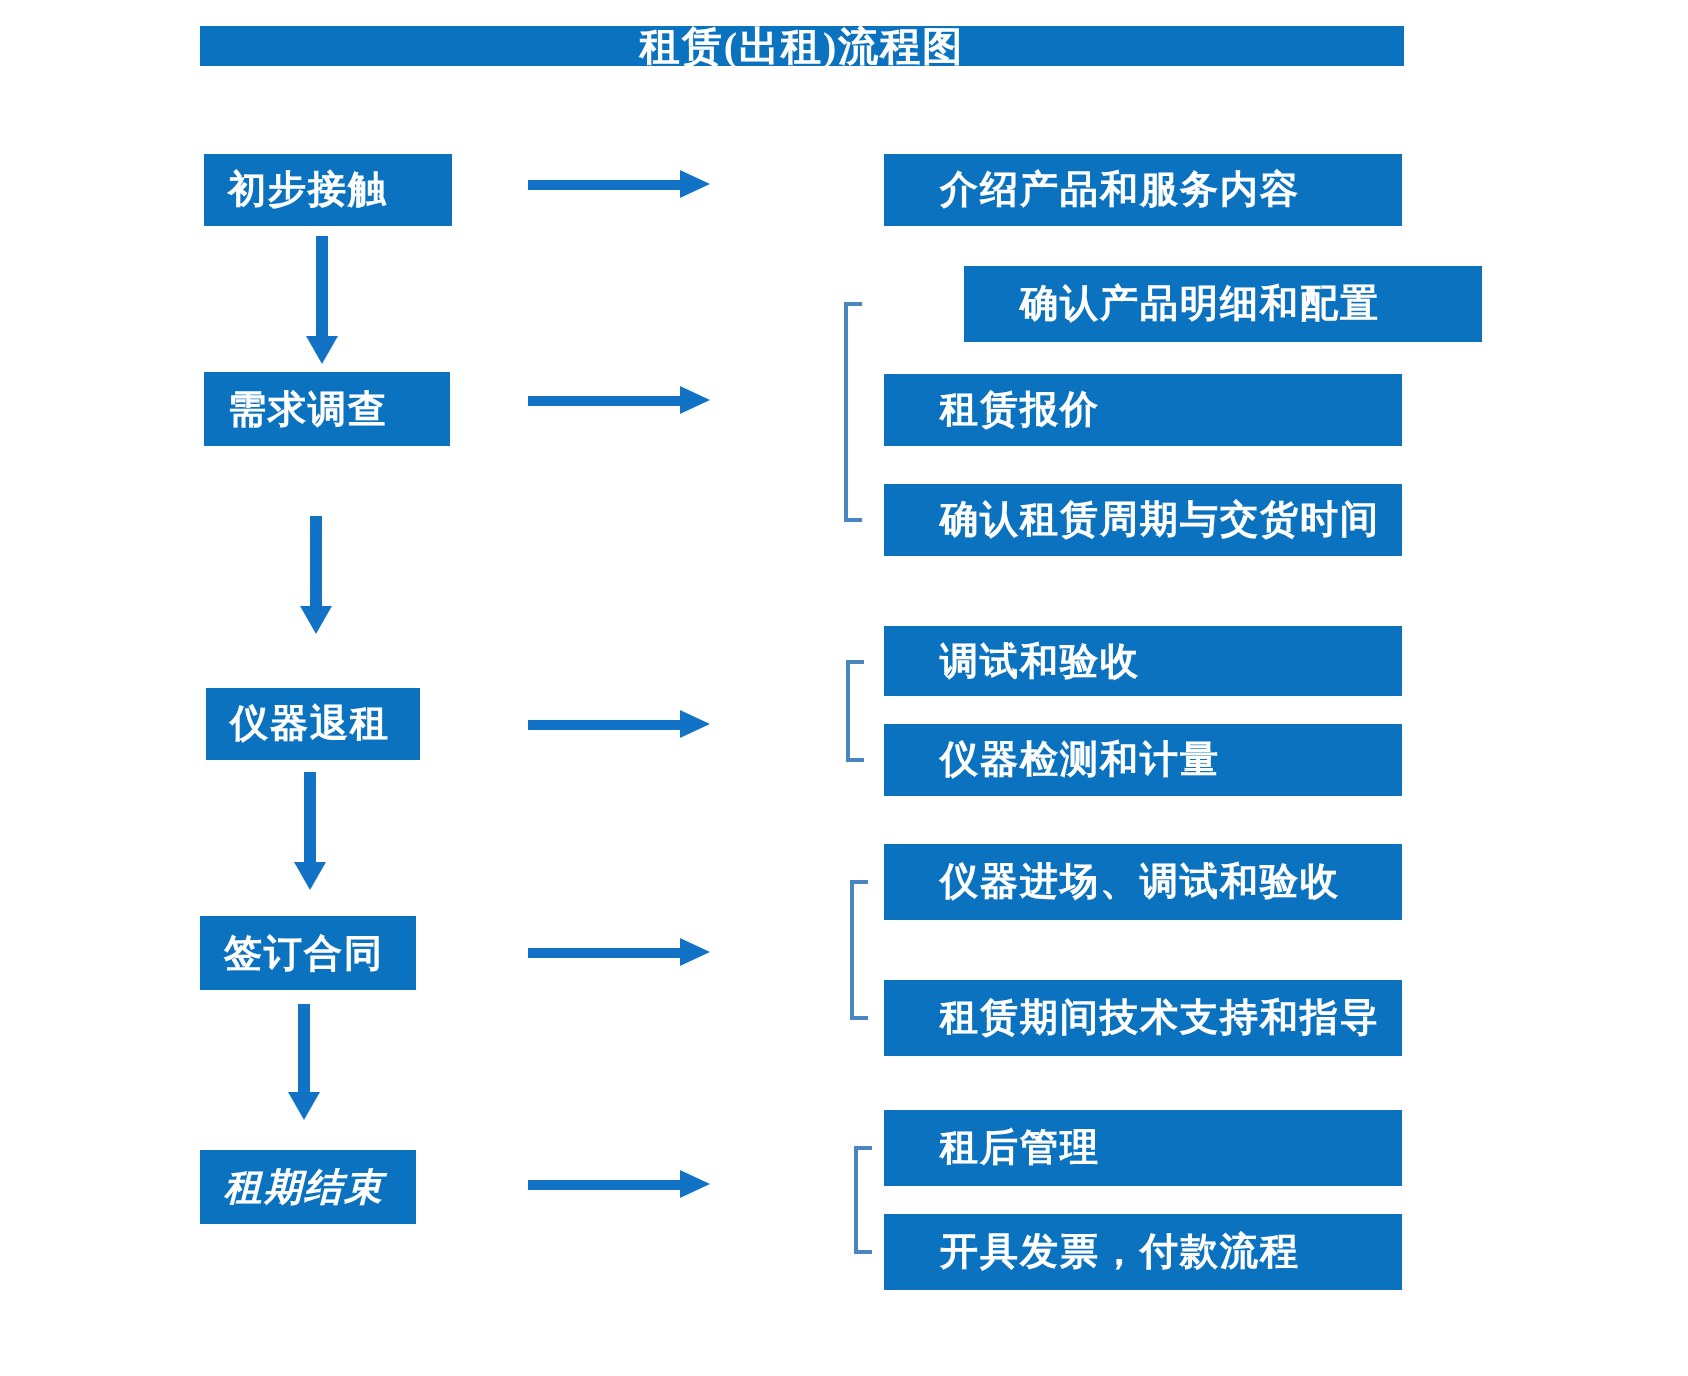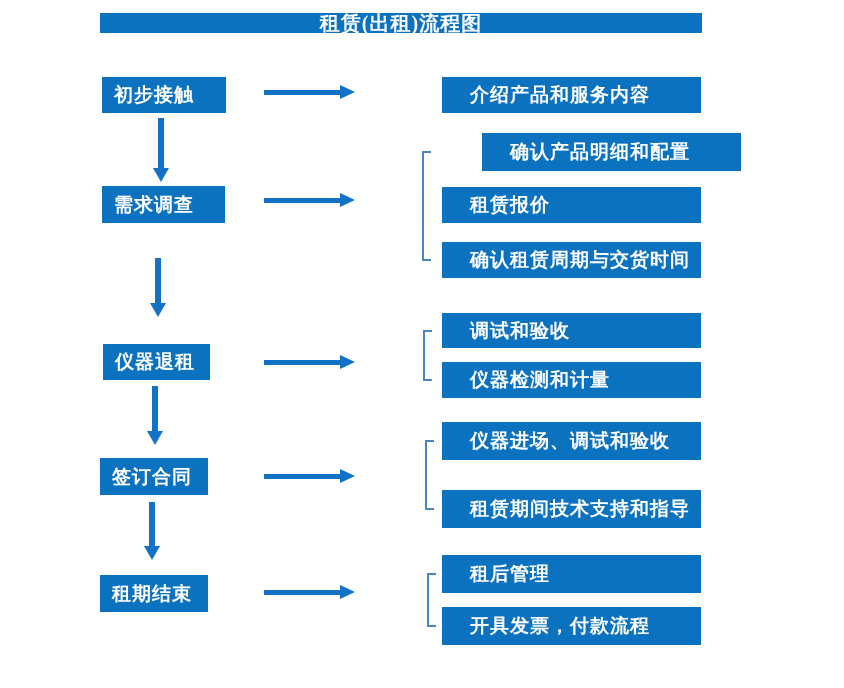--- a/index.html
+++ b/index.html
@@ -81,21 +81,21 @@
     <div class="h-head" style="left: 340px; top: 355px;"></div>
     <div class="box detail-box" style="left: 442px; top: 313px; width: 259px; height: 35px;">调试和验收</div>
     <div class="box detail-box" style="left: 442px; top: 362px; width: 259px; height: 36px;">仪器检测和计量</div>
     <div class="bracket" style="left: 423px; top: 329.5px; height: 51.5px;"></div>
     <div class="box step-box" style="left: 100px; top: 458px; width: 108px; height: 37px;">签订合同</div>
     <div class="h-shaft" style="left: 264px; top: 474px; width: 76px; height: 5px;"></div>
     <div class="h-head" style="left: 340px; top: 469px;"></div>
     <div class="box detail-box" style="left: 442px; top: 422px; width: 259px; height: 38px;">仪器进场、调试和验收</div>
     <div class="box detail-box" style="left: 442px; top: 490px; width: 259px; height: 38px;">租赁期间技术支持和指导</div>
     <div class="bracket" style="left: 425px; top: 440px; height: 70px;"></div>
-    <div class="box step-box" style="left: 100px; top: 575px; width: 108px; height: 37px;">租期结束</div>
+    <div class="box step-box" style="left: 100px; top: 575px; width: 108px; height: 37px; font-style: italic;">租期结束</div>
     <div class="h-shaft" style="left: 264px; top: 590px; width: 76px; height: 5px;"></div>
     <div class="h-head" style="left: 340px; top: 585px;"></div>
     <div class="box detail-box" style="left: 442px; top: 555px; width: 259px; height: 38px;">租后管理</div>
     <div class="box detail-box" style="left: 442px; top: 607px; width: 259px; height: 38px;">开具发票，付款流程</div>
     <div class="bracket" style="left: 427px; top: 573px; height: 54px;"></div>
     <div class="v-shaft" style="left: 158px; top: 118px; width: 6px; height: 50px;"></div>
     <div class="v-head" style="left: 153px; top: 168px;"></div>
     <div class="v-shaft" style="left: 155px; top: 258px; width: 6px; height: 45px;"></div>
     <div class="v-head" style="left: 150px; top: 303px;"></div>
     <div class="v-shaft" style="left: 152px; top: 386px; width: 6px; height: 45px;"></div>

